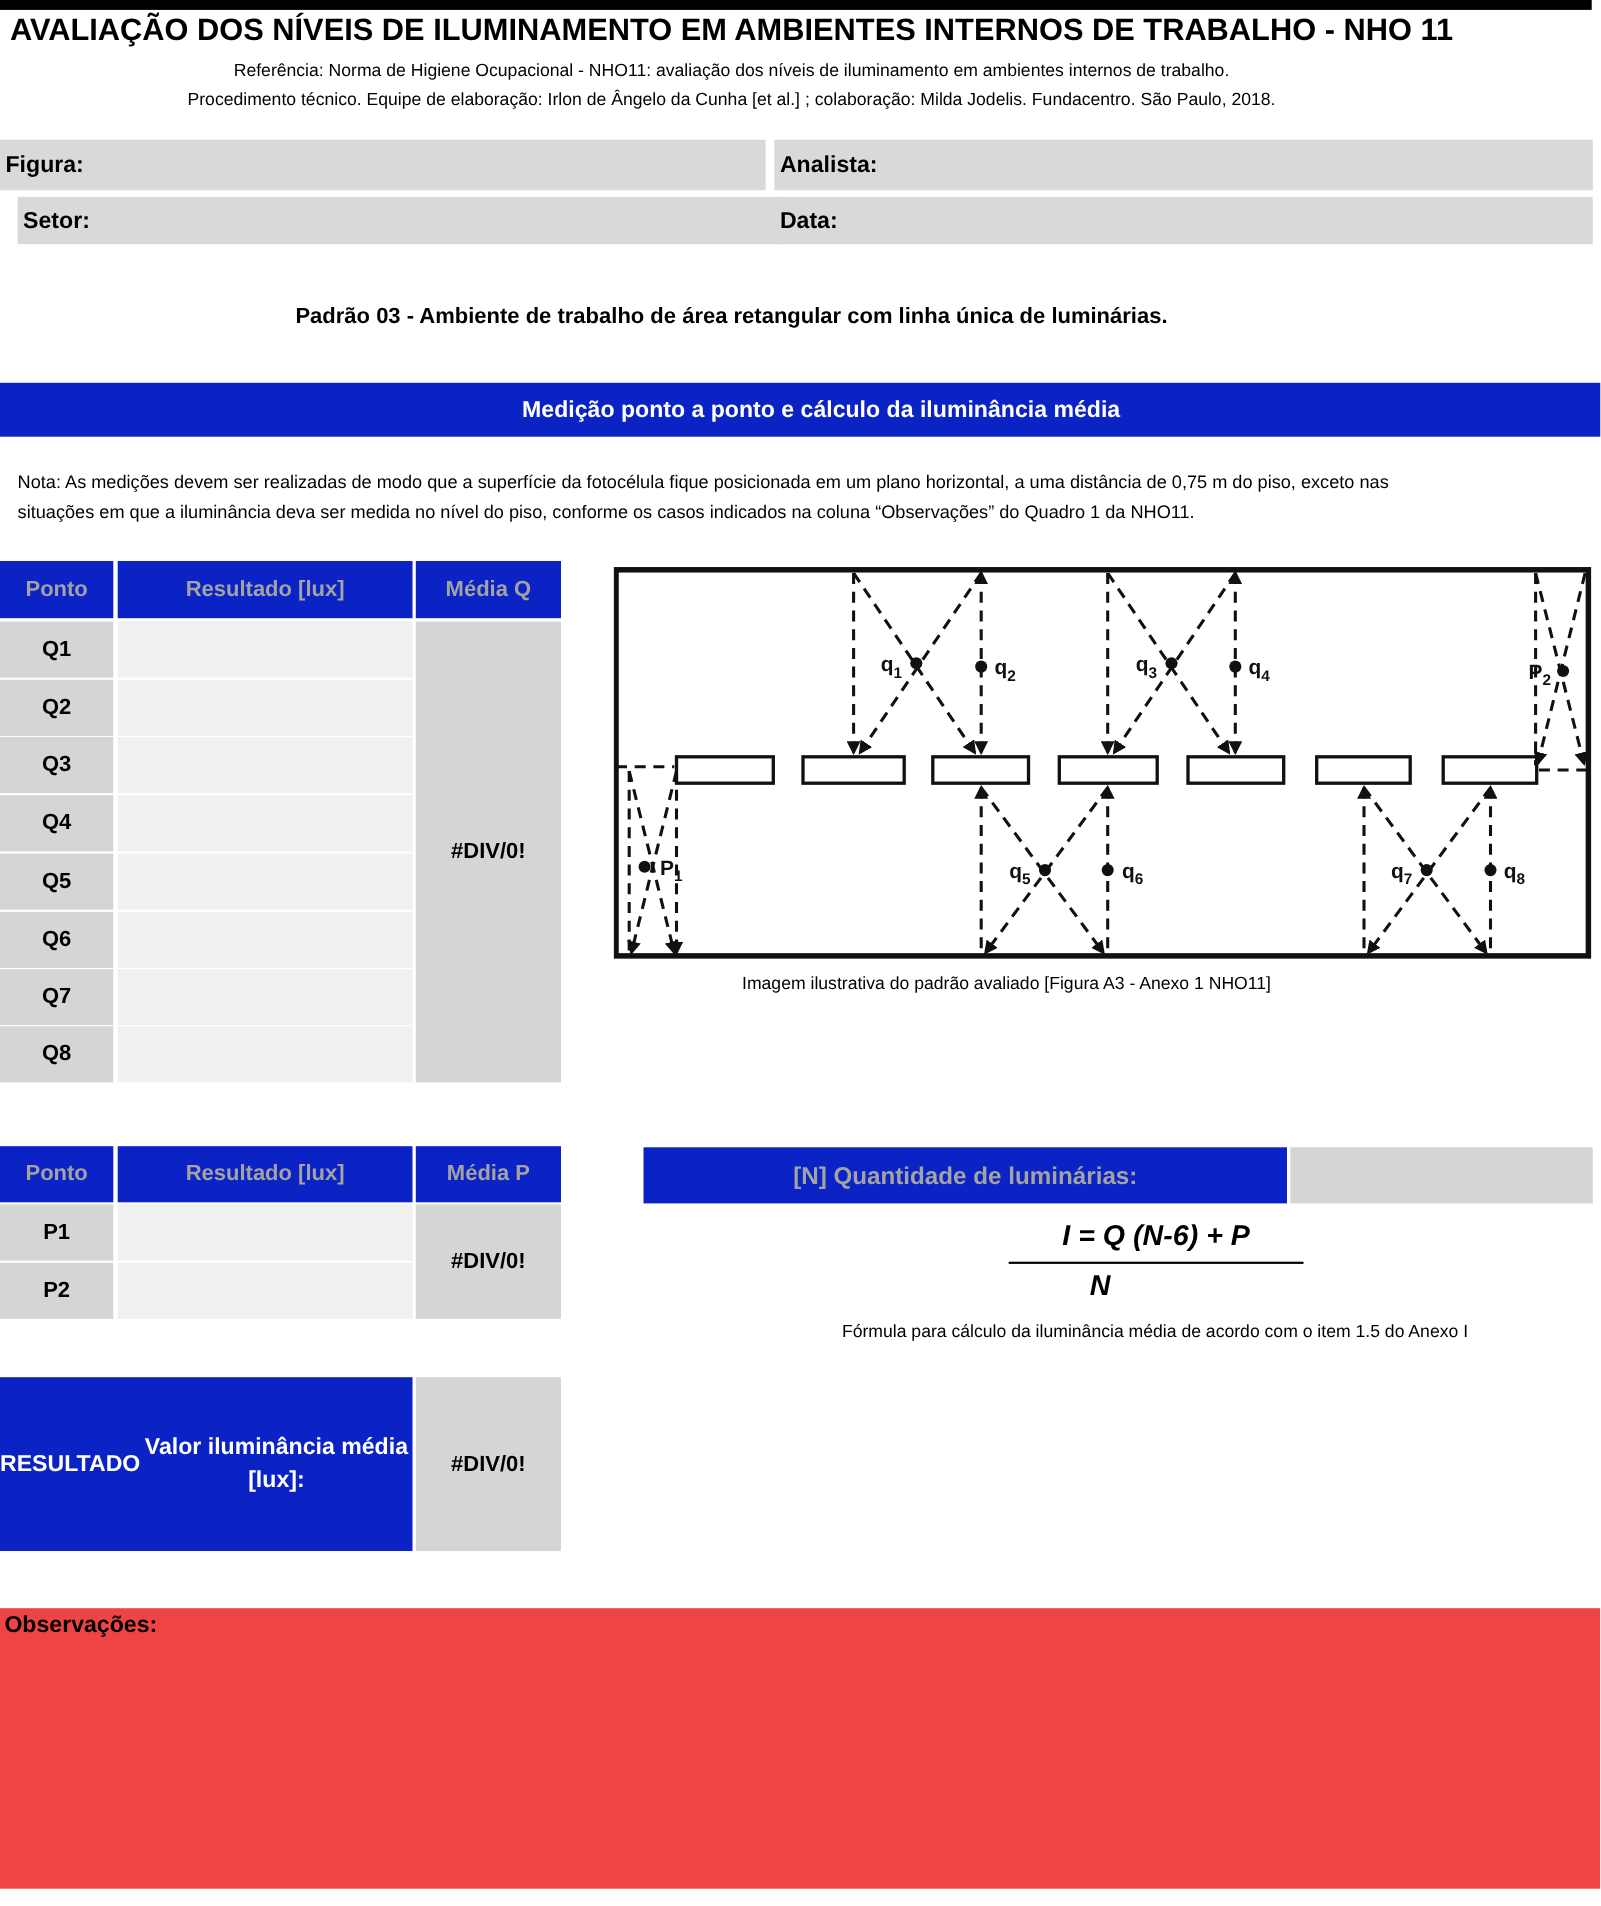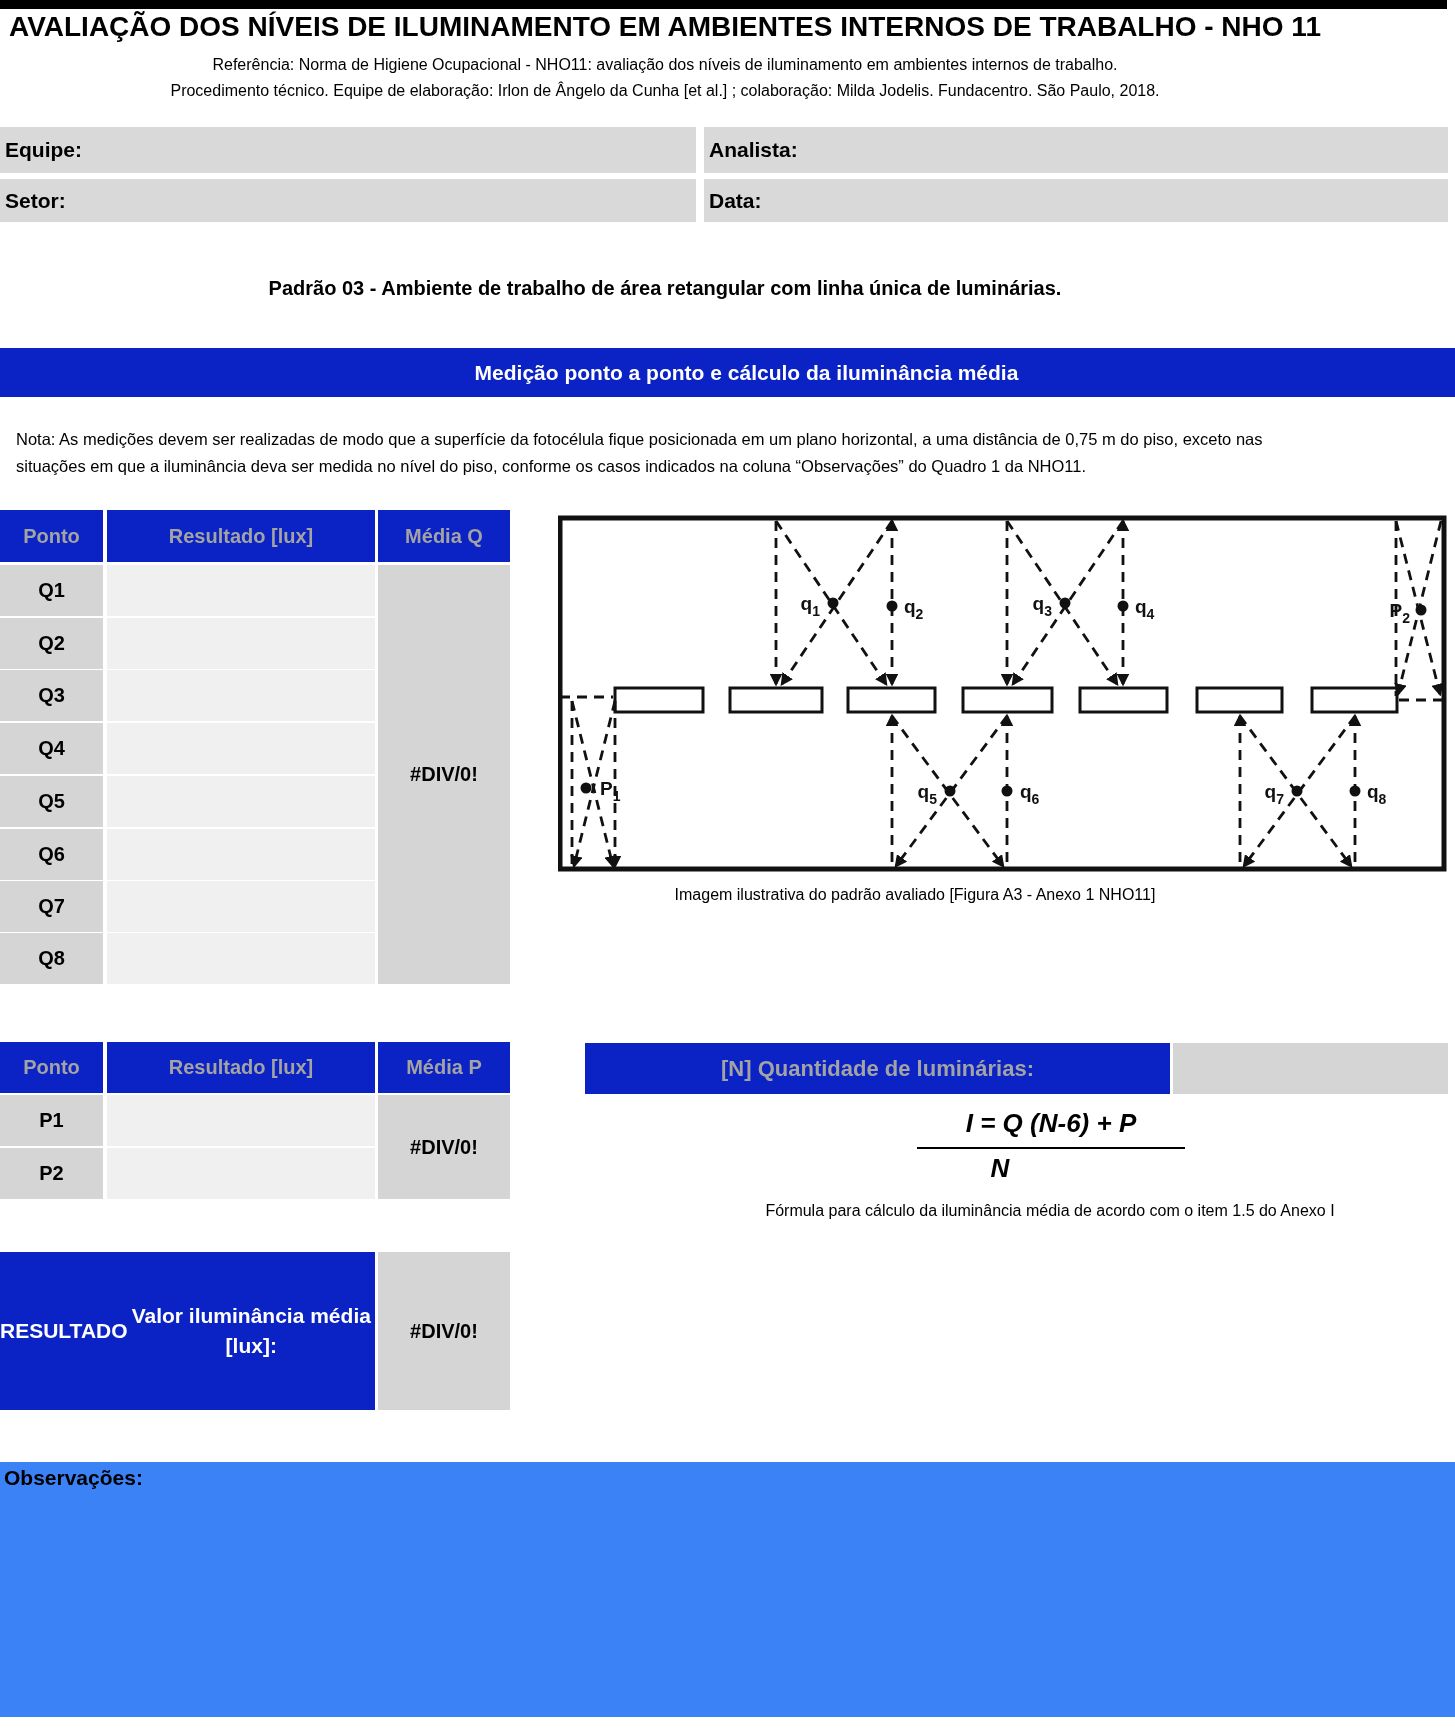--- a/index.html
+++ b/index.html
@@ -22,48 +22,48 @@
          display:flex;align-items:center;justify-content:center;}
   .vcell{background:#f0f0f0;}
   .mcell{background:#d5d5d5;font-weight:bold;font-size:20px;
          display:flex;align-items:center;justify-content:center;}
   .caption{font-size:16px;text-align:center;white-space:nowrap;}
   .formula{font-style:italic;font-weight:600;font-size:26px;text-align:center;white-space:nowrap;}
   .fracline{background:#000;}
   .resultbox{background:#0b23c4;color:#fff;font-weight:bold;font-size:21px;
              display:flex;flex-direction:row;align-items:center;justify-content:center;
              line-height:30px;text-align:center;}
-  .obsarea{background:#3b82f6;}
+  .obsarea{background:#ef4444;}
   .obslabel{font-weight:bold;font-size:21px;padding:4px 0 0 4px;}
   .diagram-svg text{font-family:"Liberation Sans",sans-serif;font-weight:bold;font-size:19px;fill:#111;}
   .diagram-svg .sub{font-size:14px;}
   .dash{stroke:#111;stroke-width:2.8;stroke-dasharray:10 7;fill:none;}
 </style>
 </head>
 <body>
 
 <div class="page">
 
   <div class="abs topbar" style="left:0;top:0;width:1447px;height:9px;"></div>
 
   <div class="abs title" style="left:0;top:11px;width:1330px;">AVALIAÇÃO DOS NÍVEIS DE ILUMINAMENTO EM AMBIENTES INTERNOS DE TRABALHO - NHO 11</div>
   <div class="abs" style="left:0;top:52px;width:1330px;">
     <div class="refline">Referência: Norma de Higiene Ocupacional - NHO11: avaliação dos níveis de iluminamento em ambientes internos de trabalho.</div>
     <div class="refline">Procedimento técnico. Equipe de elaboração: Irlon de Ângelo da Cunha [et al.] ; colaboração: Milda Jodelis. Fundacentro. São Paulo, 2018.</div>
   </div>
 
   <div class="abs fieldcell" style="left:0;top:127px;width:696px;height:46px;">
-    <span class="fieldlabel">Equipe:</span>
+    <span class="fieldlabel">Figura:</span>
     <span class="fieldvalue"></span>
   </div>
   <div class="abs fieldcell" style="left:704px;top:127px;width:744px;height:46px;">
     <span class="fieldlabel">Analista:</span>
     <span class="fieldvalue"></span>
   </div>
-  <div class="abs fieldcell" style="left:0;top:179px;width:696px;height:43px;">
+  <div class="abs fieldcell" style="left:16px;top:179px;width:696px;height:43px;">
     <span class="fieldlabel">Setor:</span>
     <span class="fieldvalue"></span>
   </div>
   <div class="abs fieldcell" style="left:704px;top:179px;width:744px;height:43px;">
     <span class="fieldlabel">Data:</span>
     <span class="fieldvalue"></span>
   </div>
 
   <div class="abs pattern" style="left:0;top:277px;width:1330px;">Padrão 03 - Ambiente de trabalho de área retangular com linha única de luminárias.</div>
 

